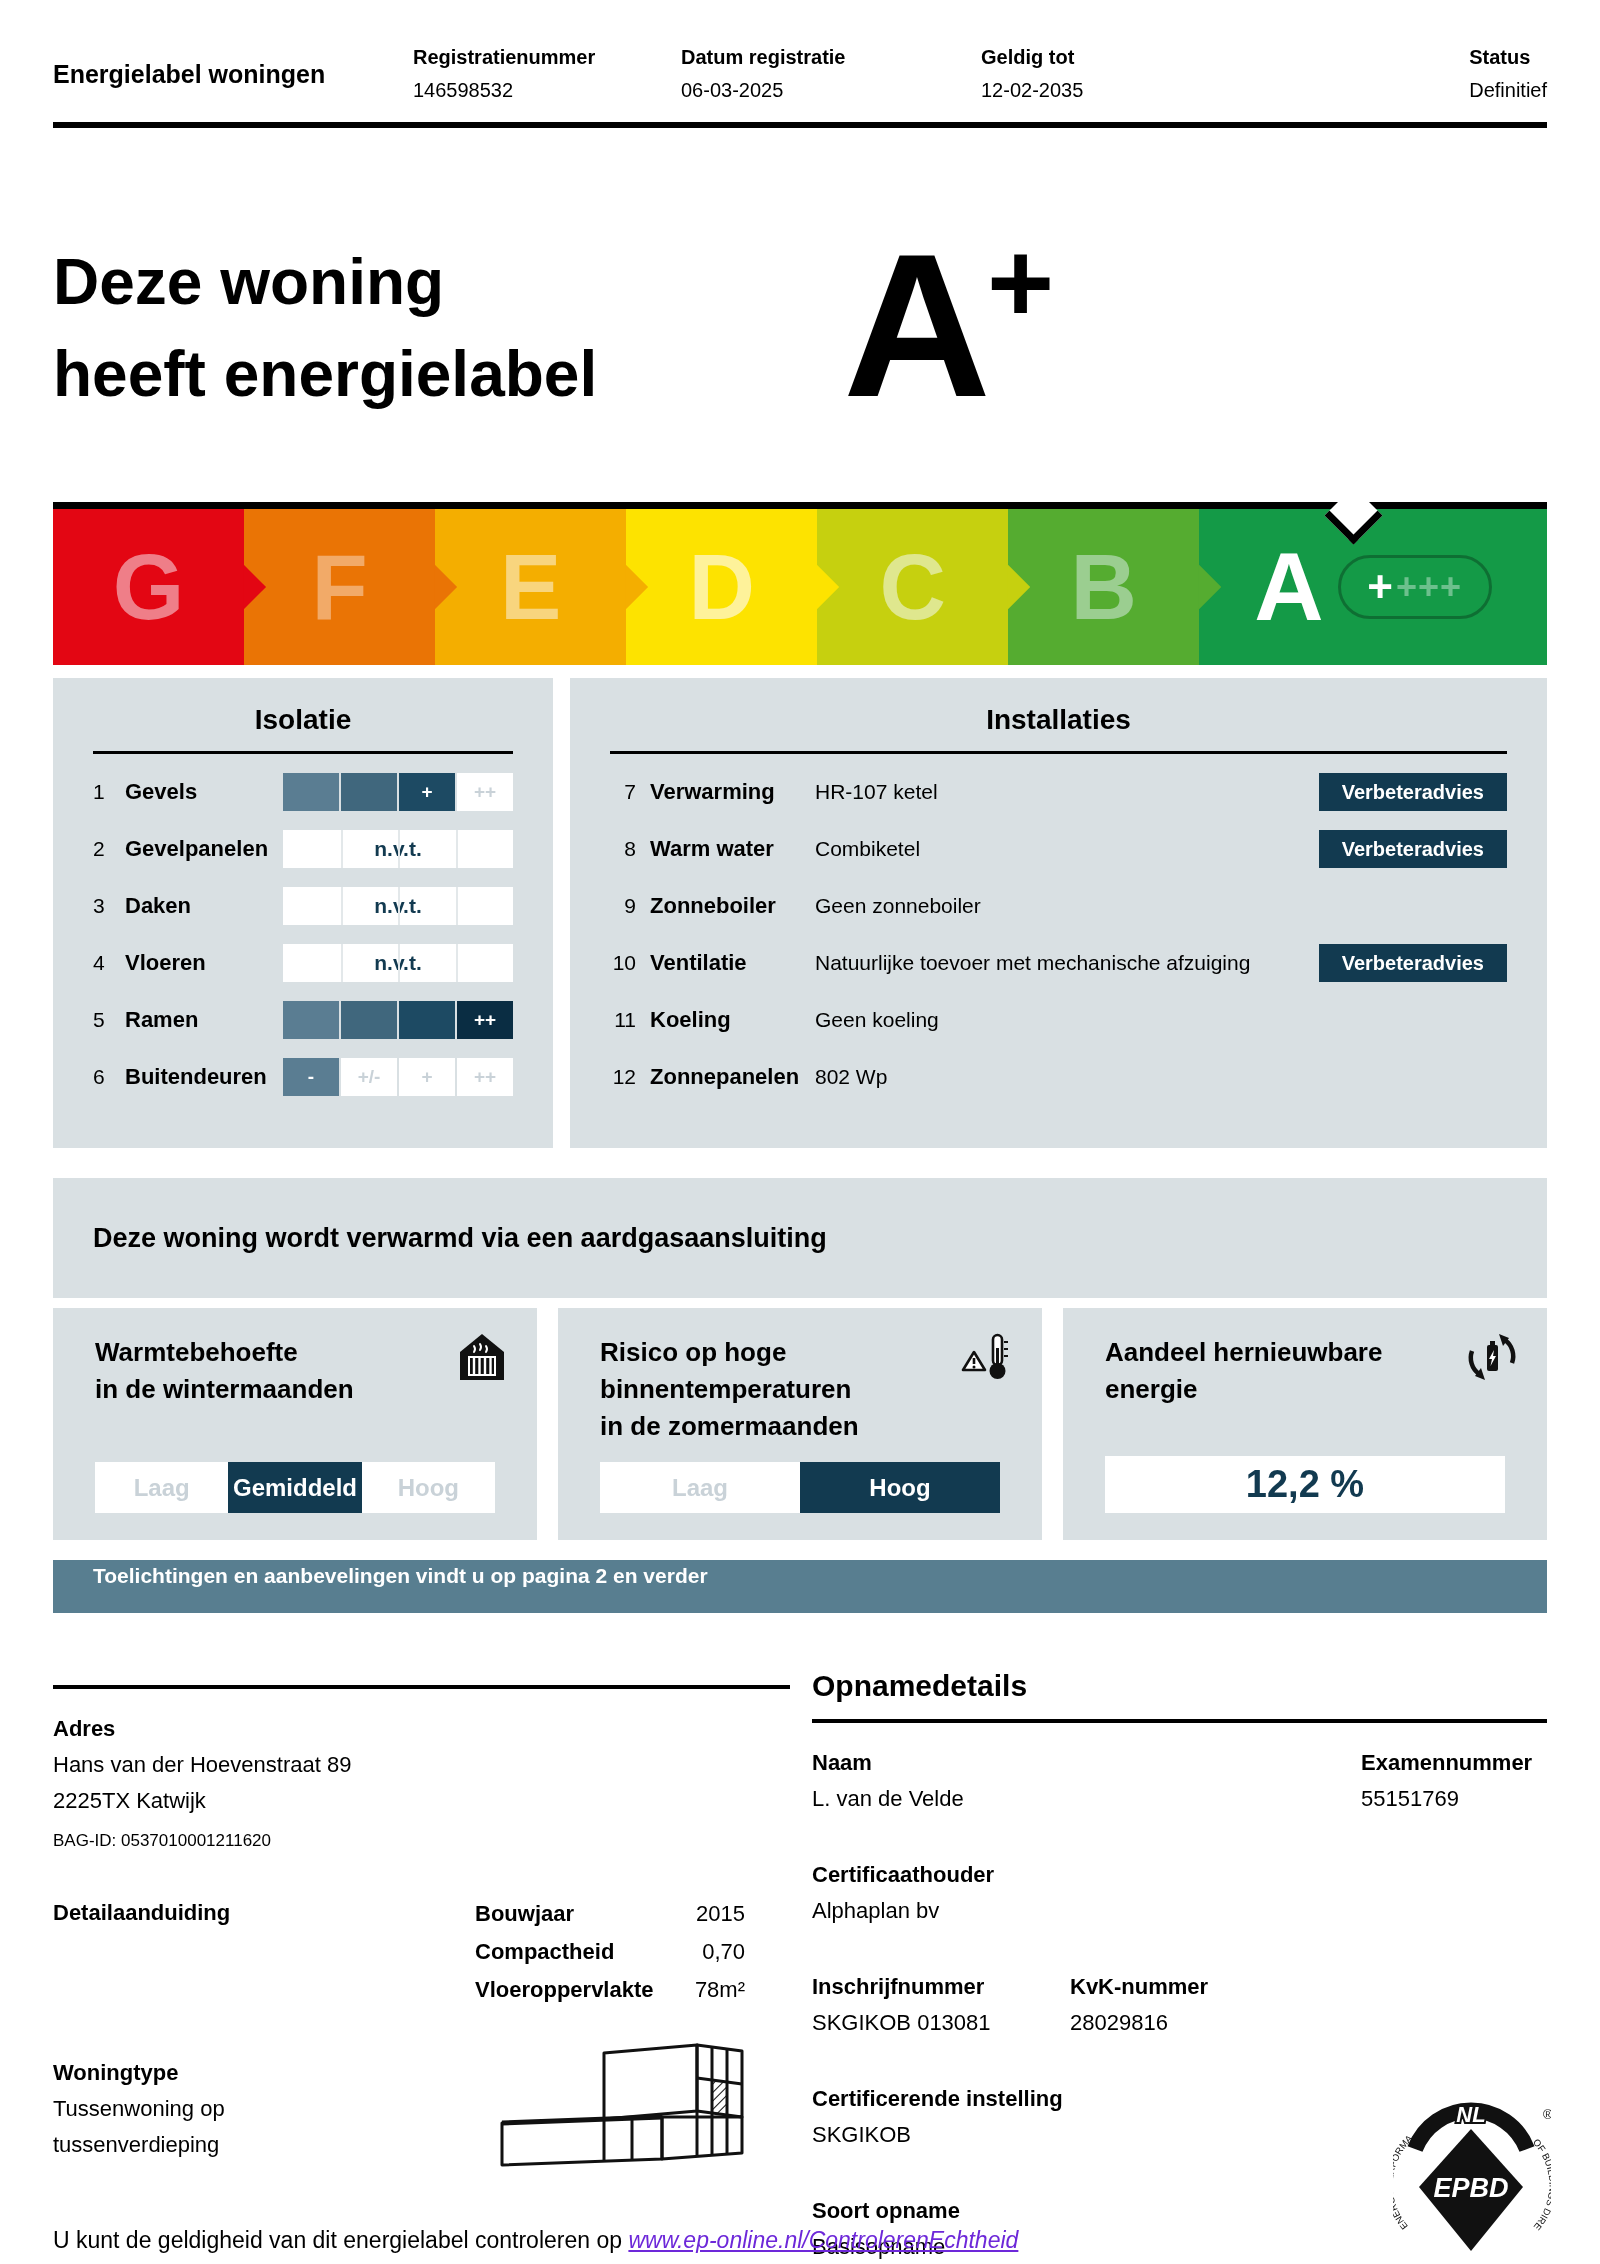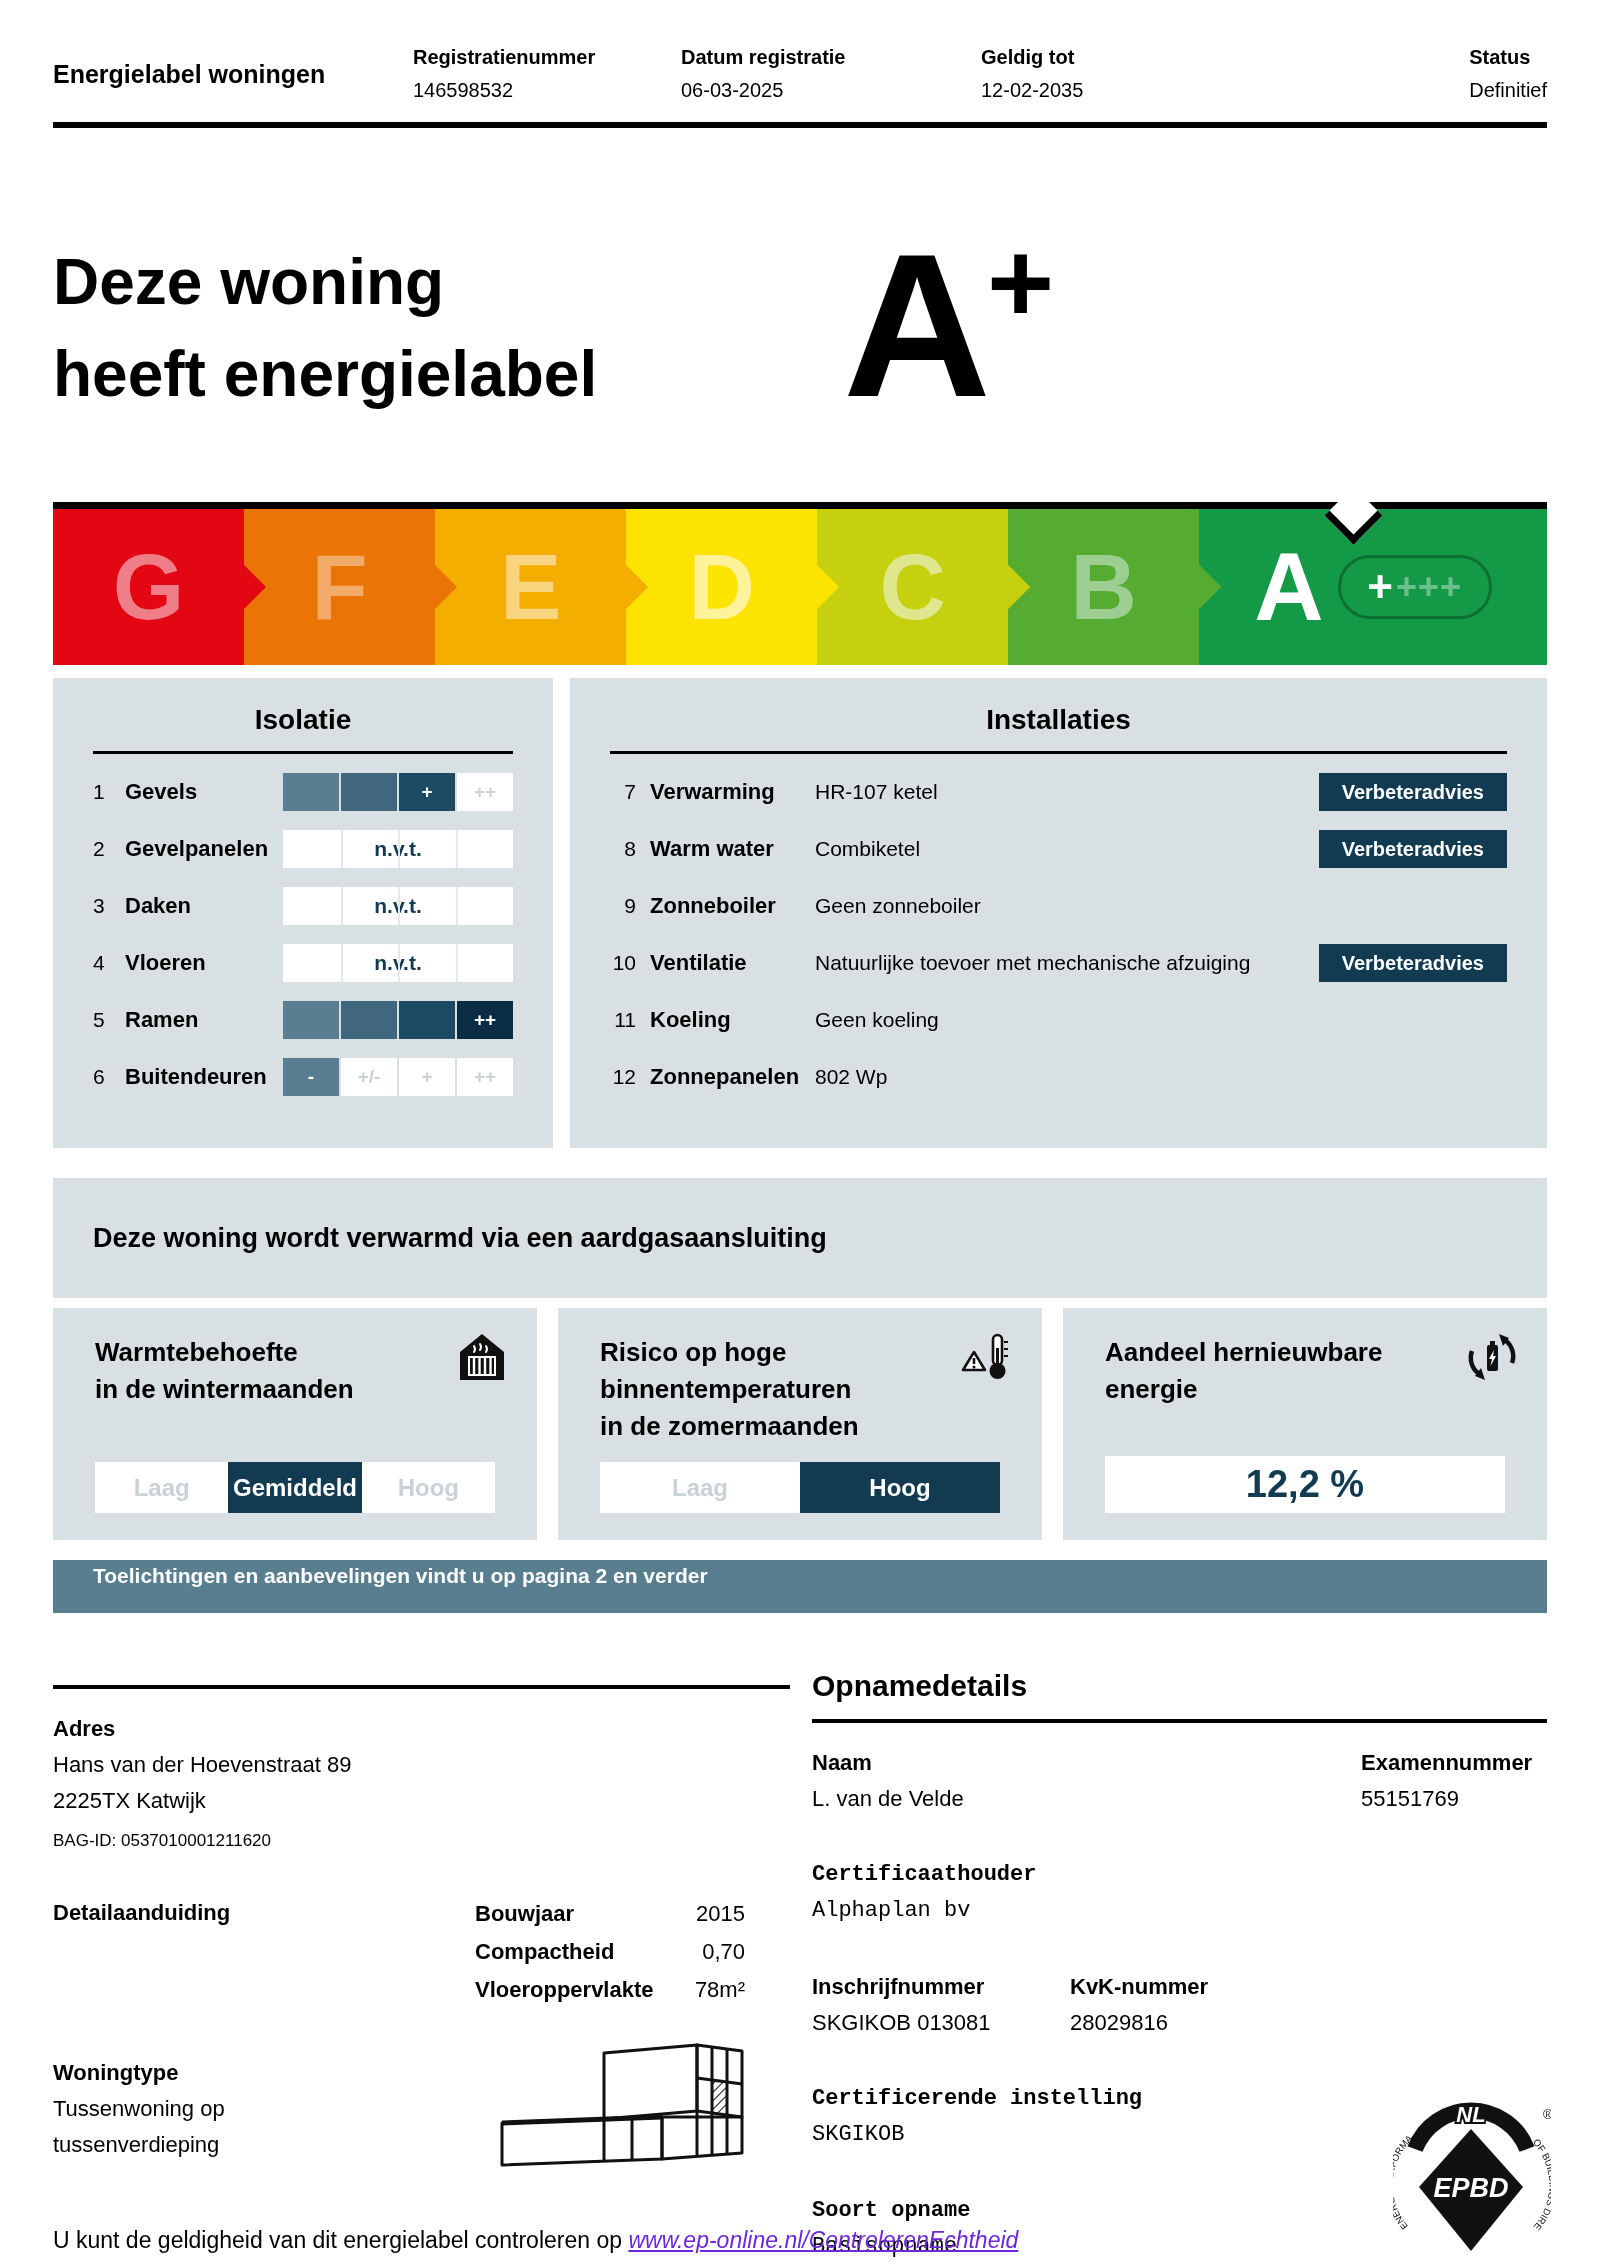--- a/index.html
+++ b/index.html
@@ -87,21 +87,21 @@
   
   .cols{display:flex;margin-top:56px;}
   .col-left{width:737px;margin-right:22px;}
   .col-right{flex:1;position:relative;}
   .h2{font-size:30px;font-weight:bold;}
   .h2-rule{height:4px;background:#000;margin-top:16px;}
   .lbl{font-size:22px;font-weight:bold;line-height:36px;}
   .txt{font-size:22px;line-height:36px;}
   .small{font-size:17px;margin-top:12px;}
   .block{margin-top:22px;}
-  .gap{margin-top:40px;font-family:Liberation Mono, monospace;}
+  .gap{margin-top:40px;}
   .facts-row{display:flex;margin-top:44px;}
   .facts{margin-left:auto;width:270px;margin-right:45px;}
   .fact{display:flex;justify-content:space-between;line-height:38px;}
   .fact .fl{font-size:22px;font-weight:bold;}
   .fact .fv{font-size:22px;}
   .woning-row{display:flex;margin-top:46px;align-items:flex-start;}
   .woning-text{flex:1;}
   .building{margin-right:38px;margin-top:-14px;}
   .naam-row{display:flex;margin-top:22px;}
   .naam-right{margin-left:auto;width:186px;}

